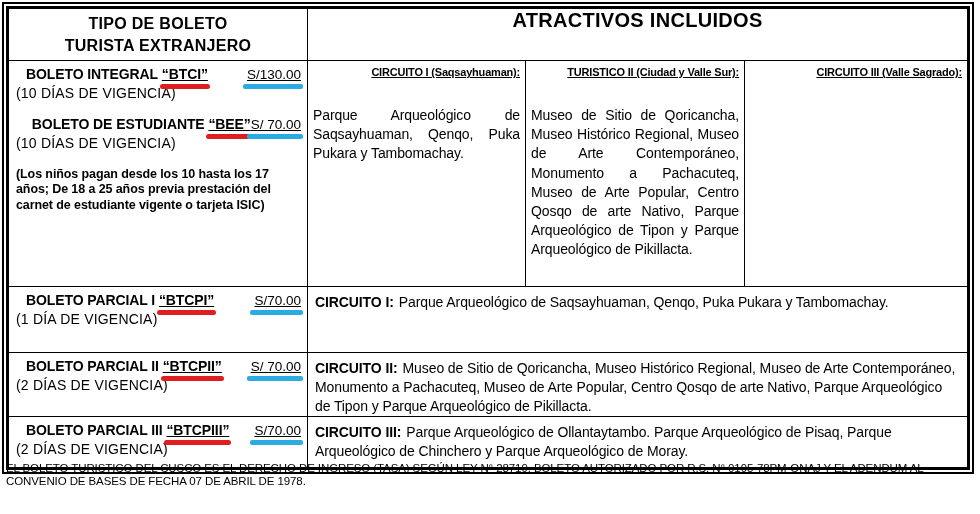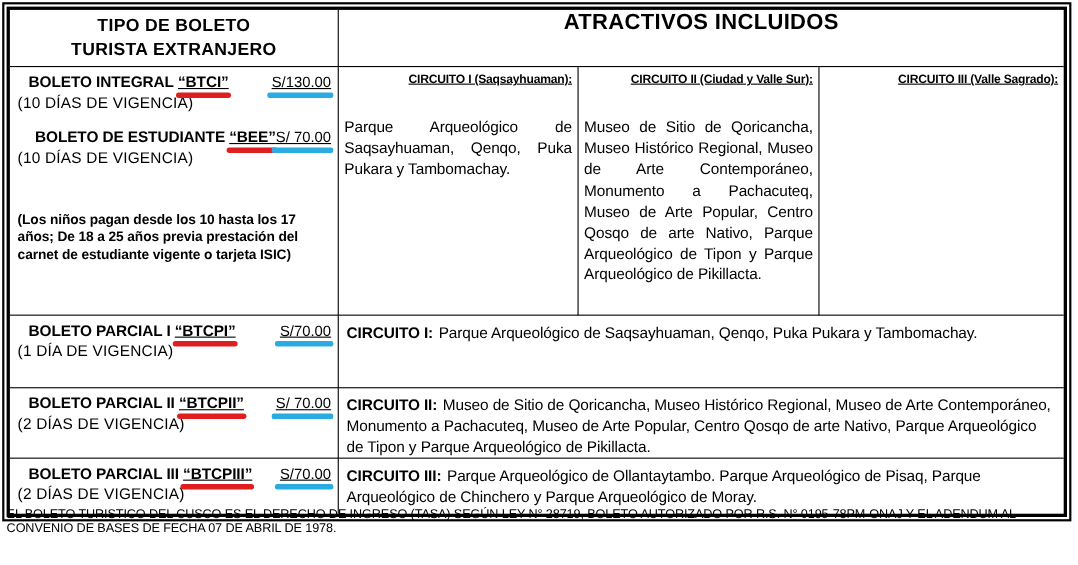--- a/index.html
+++ b/index.html
@@ -42,21 +42,21 @@
   .tk-line{display:flex;justify-content:space-between;align-items:flex-start;padding-left:10px;}
   .tk-name{font-weight:bold;font-size:14px;white-space:nowrap;letter-spacing:-.1px;}
   .code{position:relative;text-decoration:underline;}
   .code::after{content:"";position:absolute;left:-2px;right:-2px;bottom:-7px;height:5px;
     background:var(--red);border-radius:3px;}
   .price{position:relative;font-size:13.5px;text-decoration:underline;margin-top:1px;white-space:nowrap;}
   .price::after{content:"";position:absolute;left:-4px;right:-2px;bottom:-7px;height:5px;
     background:var(--cyan);border-radius:2px;}
   .validity{font-size:14px;margin-top:3px;letter-spacing:.2px;}
   .tk-gap{margin-top:15px;justify-content:flex-end;}
-  .note{margin-top:42px;font-weight:bold;font-size:12.5px;line-height:1.22;letter-spacing:-.1px;}
+  .note{margin-top:16px;font-weight:bold;font-size:12.5px;line-height:1.22;letter-spacing:-.1px;}
 
   
   .circuit{padding:5px 5px;}
   .circuit-title{font-weight:bold;font-size:11px;text-align:right;text-decoration:underline;
     white-space:nowrap;letter-spacing:-.2px;}
   .circuit-body{margin-top:28px;font-size:14px;line-height:1.37;text-align:justify;letter-spacing:-.1px;}
 
   
   .detail{padding:6px 8px 4px 7px;font-size:14px;line-height:1.36;letter-spacing:-.1px;}
   .detail .lbl{font-weight:bold;margin-right:5px;}
@@ -94,21 +94,21 @@
         <div class="validity">(10 DÍAS DE VIGENCIA)</div>
 
         <div class="note">(Los niños pagan desde los 10 hasta los 17 años; De 18 a 25 años previa prestación del carnet de estudiante vigente o tarjeta ISIC)</div>
       </div>
 
       <div class="cell circuit">
         <div class="circuit-title">CIRCUITO I (Saqsayhuaman):</div>
         <div class="circuit-body">Parque Arqueológico de Saqsayhuaman, Qenqo, Puka Pukara y Tambomachay.</div>
       </div>
       <div class="cell circuit">
-        <div class="circuit-title">CIRCUITO II (Ciudad y Valle Sur):</div>
+        <div class="circuit-title">TURISTICO II (Ciudad y Valle Sur):</div>
         <div class="circuit-body">Museo de Sitio de Qoricancha, Museo Histórico Regional, Museo de Arte Contemporáneo, Monumento a Pachacuteq, Museo de Arte Popular, Centro Qosqo de arte Nativo, Parque Arqueológico de Tipon y Parque Arqueológico de Pikillacta.</div>
       </div>
       <div class="cell circuit no-r">
         <div class="circuit-title">CIRCUITO III (Valle Sagrado):</div>
       </div>
 
       <div class="cell tk-cell">
         <div class="tk-line">
           <span class="tk-name"><span>BOLETO PARCIAL I</span>&nbsp;<span class="code">“BTCPI”</span></span>
           <span class="price">S/70.00</span>

